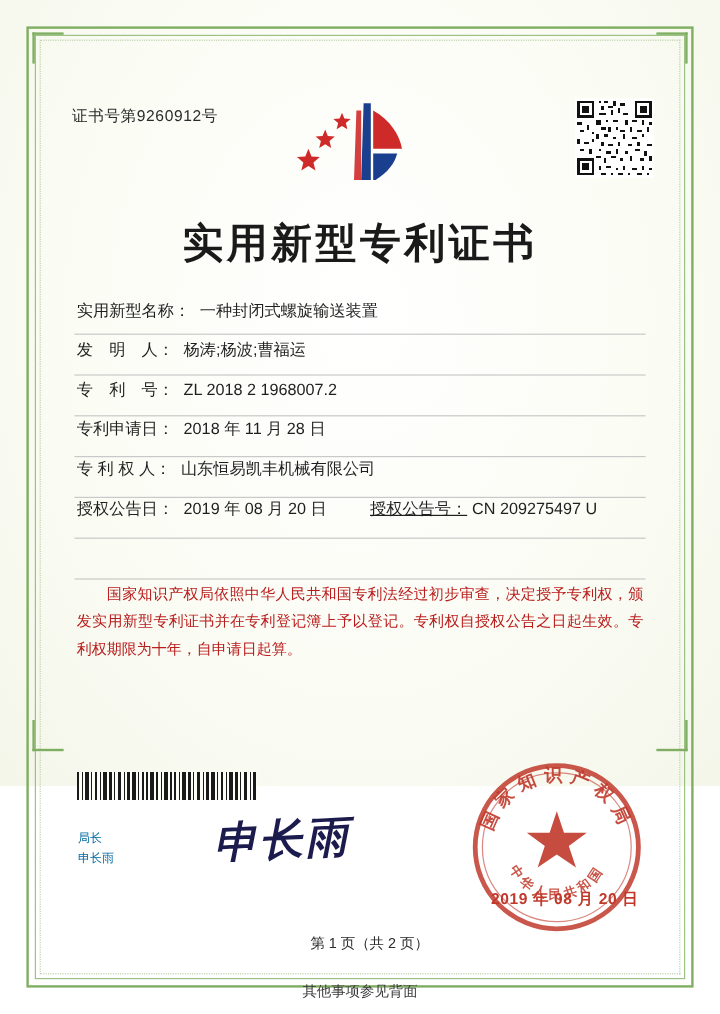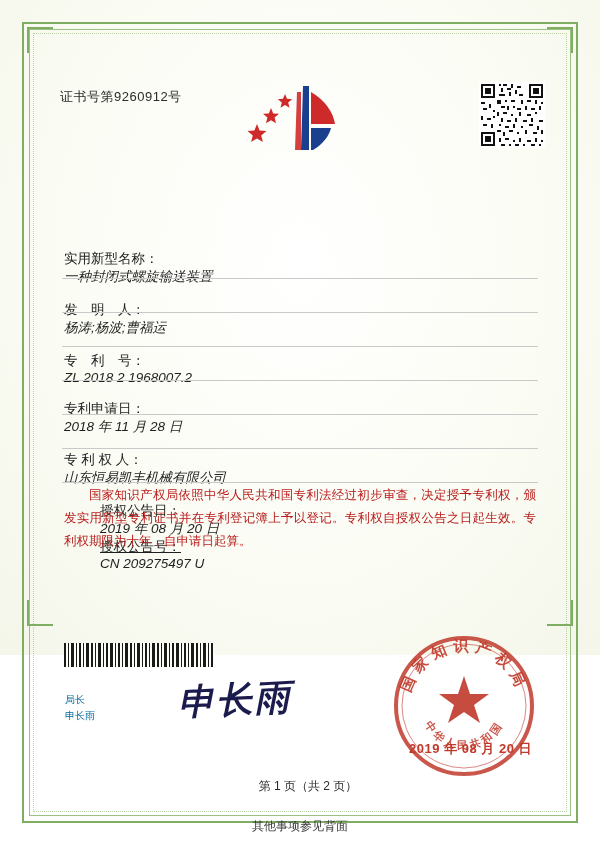--- a/index.html
+++ b/index.html
@@ -93,29 +93,27 @@
     left: 64px;
     top: 250px;
     width: 470px;
   }
   .field-row {
     display: flex;
     align-items: baseline;
     margin-bottom: 15px;
     font-size: 13.5px;
     color: #1f1f1f;
-    flex-direction: column;
   }
   .field-label {
     white-space: nowrap;
     margin-right: 8px;
   }
   .field-value {
     color: #1f1f1f;
-    font-style: italic;
   }
   .field-row.two-col .second-label {
     margin-left: 36px;
     margin-right: 4px;
     white-space: nowrap;
     text-decoration: underline;
   }
   .divider {
     position: absolute;
     left: 62px;
@@ -305,20 +303,21 @@
         <rect x="11" y="31" width="2" height="1"></rect>
           <rect x="15" y="31" width="1" height="1"></rect>
           <rect x="18" y="31" width="2" height="1"></rect>
         <rect x="22" y="31" width="1" height="1"></rect>
           <rect x="26" y="31" width="2" height="1"></rect>
           <rect x="30" y="31" width="1" height="1"></rect>
       </g>
     </svg>
   </div>
 
+  <div class="title">实用新型专利证书</div>
 
   <div class="fields">
     <div class="field-row">
       <span class="field-label">实用新型名称：</span>
       <span class="field-value">一种封闭式螺旋输送装置</span>
     </div>
     <div class="field-row">
       <span class="field-label">发　明　人：</span>
       <span class="field-value">杨涛;杨波;曹福运</span>
     </div>

